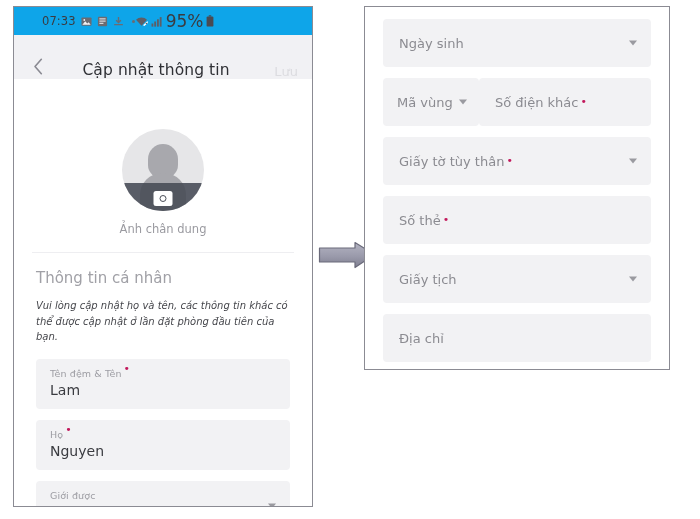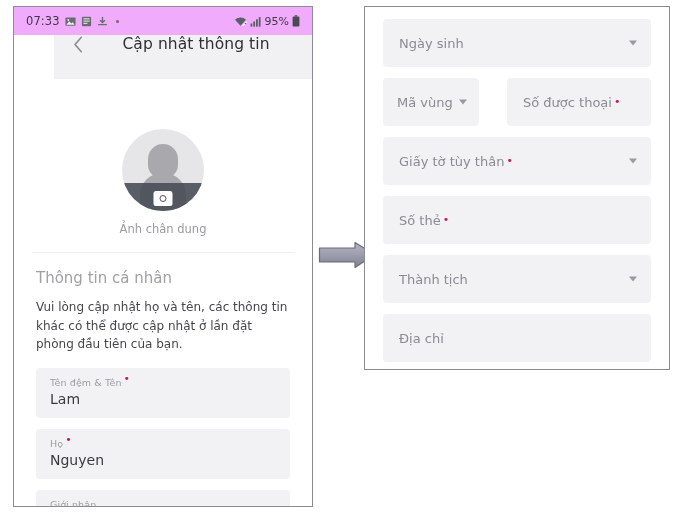--- a/index.html
+++ b/index.html
@@ -35,25 +35,25 @@
     width: 306px;
     height: 364px;
   }
 
   
   .statusbar {
     position: absolute;
     left: 0; top: 0;
     width: 100%;
     height: 28px;
-    background: #f0abfc;
-    display: flex;
-    align-items: center;
-    justify-content: space-between;
-    padding: 0 12px;
+    background: #0ea5e9;
+    display: flex;
+    align-items: center;
+    justify-content: flex-start;
+    padding: 0 28px;
     box-sizing: border-box;
   }
   .status-left {
     display: flex;
     align-items: center;
     gap: 5px;
   }
   .status-time {
     font-size: 11.5px;
     color: #3b3b40;
@@ -67,34 +67,33 @@
     color: #3b3b40;
   }
   .sbicon { display: inline-block; line-height: 0; }
   .dot-sep {
     width: 3px; height: 3px;
     border-radius: 50%;
     background: #6b6b72;
     display: inline-block;
     margin-left: 3px;
   }
-  .battery-pct { font-size: 11px; color: #3b3b40; }
+  .battery-pct { font-size: 17px; color: #3b3b40; }
 
   
   .appbar {
     position: absolute;
     left: 0; top: 28px;
     width: 100%;
     height: 44px;
     background: #f1f1f4;
     display: flex;
-    align-items: flex-start;
+    align-items: flex-end;
     box-sizing: border-box;
     padding: 0 14px;
-    margin-left: 40px;
   }
   .back-btn {
     width: 20px; height: 22px;
     display: flex; align-items: center; justify-content: center;
     cursor: pointer;
   }
   .appbar-title {
     flex: 1;
     text-align: center;
     font-size: 15.5px;
@@ -192,24 +191,25 @@
     background: #eeeef1;
     margin: 16px 18px 0 18px;
   }
 
   .section-title {
     font-size: 15px;
     color: #a0a0a6;
     padding: 16px 22px 0 22px;
   }
   .section-desc {
-    font-size: 12px;
+    font-size: 10px;
     color: #46474c;
     line-height: 1.55;
     padding: 11px 22px 0 22px;
+    font-style: italic;
   }
 
   
   .fields-left { padding: 14px 22px 0 22px; }
   .field {
     background: #f2f2f4;
     border-radius: 4px;
     position: relative;
     box-sizing: border-box;
     cursor: text;
@@ -264,21 +264,21 @@
     align-items: center;
     padding: 0 16px;
     margin-bottom: 11px;
   }
   .field-placeholder-text {
     font-size: 13px;
     color: #8b8b91;
   }
   .field-row {
     display: flex;
-    gap: 28px;
+    gap: 0;
     margin-bottom: 11px;
   }
   .field.row-small {
     height: 48px;
     width: 96px;
     flex: none;
     display: flex;
     align-items: center;
     padding: 0 14px;
     margin-bottom: 0;
@@ -402,21 +402,21 @@
         <div class="field-label"><span>Tên đệm &amp; Tên</span><span class="req">•</span></div>
         <div class="field-value">Lam</div>
       </div>
 
       <div class="field filled">
         <div class="field-label"><span>Họ</span><span class="req">•</span></div>
         <div class="field-value">Nguyen</div>
       </div>
 
       <div class="field filled">
-        <div class="field-label">Giới nhân</div>
+        <div class="field-label">Giới được</div>
         <div class="field-value">Nam</div>
         <span class="caret"></span>
       </div>
 
     </div>
   </div>
 </div>
 
 <div class="arrow">
   <svg width="58" height="33" viewBox="0 0 58 33">
@@ -438,38 +438,38 @@
       <span class="field-placeholder-text">Ngày sinh</span>
       <span class="caret"></span>
     </div>
 
     <div class="field-row">
       <div class="field row-small">
         <span class="field-placeholder-text">Mã vùng</span>
         <span class="caret"></span>
       </div>
       <div class="field row-large">
-        <span class="field-placeholder-text">Số được thoại</span>
+        <span class="field-placeholder-text">Số điện khác</span>
           <span class="req">•</span>
       </div>
     </div>
 
     <div class="field placeholder">
       <span class="field-placeholder-text">Giấy tờ tùy thân</span>
         <span class="req">•</span>
       <span class="caret"></span>
     </div>
 
     <div class="field placeholder">
       <span class="field-placeholder-text">Số thẻ</span>
         <span class="req">•</span>
     </div>
 
     <div class="field placeholder">
-      <span class="field-placeholder-text">Thành tịch</span>
+      <span class="field-placeholder-text">Giấy tịch</span>
       <span class="caret"></span>
     </div>
 
     <div class="field placeholder">
       <span class="field-placeholder-text">Địa chỉ</span>
     </div>
 
 
 
     <div class="field email-field">

